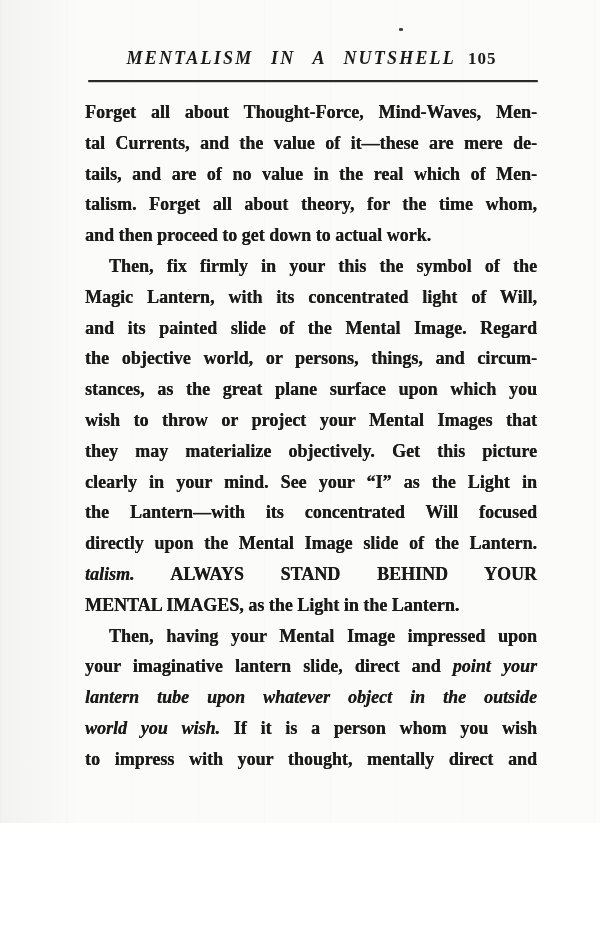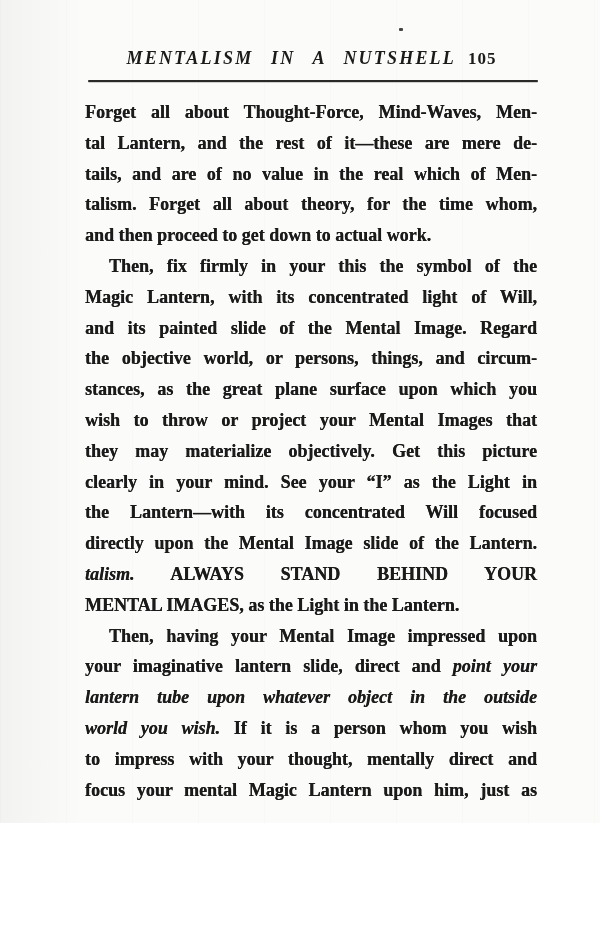--- a/index.html
+++ b/index.html
@@ -88,21 +88,21 @@
 
   <div class="header">
     <span class="running-title">MENTALISM IN A NUTSHELL</span><span class="page-number">105</span>
   </div>
 
   <div class="header-rule"></div>
 
   <div class="page-body">
       <div class="para">
         <div class="line"><span class="seg-roman">Forget all about Thought-Force, Mind-Waves, Men-</span></div>
-        <div class="line"><span class="seg-roman">tal Lantern, and the rest of it—these are mere de-</span></div>
+        <div class="line"><span class="seg-roman">tal Currents, and the value of it—these are mere de-</span></div>
         <div class="line"><span class="seg-roman">tails, and are of no value in the real which of Men-</span></div>
         <div class="line"><span class="seg-roman">talism.  Forget all about theory, for the time whom,</span></div>
         <div class="line flush"><span class="seg-roman">and then proceed to get down to actual work.</span></div>
       </div>
       <div class="para indent">
         <div class="line"><span class="seg-roman">Then, fix firmly in your this the symbol of the</span></div>
         <div class="line"><span class="seg-roman">Magic Lantern, with its concentrated light of Will,</span></div>
         <div class="line"><span class="seg-roman">and its painted slide of the Mental Image.  Regard</span></div>
         <div class="line"><span class="seg-roman">the objective world, or persons, things, and circum-</span></div>
         <div class="line"><span class="seg-roman">stances, as the great plane surface upon which you</span></div>
@@ -113,21 +113,20 @@
         <div class="line"><span class="seg-roman">directly upon the Mental Image slide of the Lantern.</span></div>
         <div class="line"><span class="seg-italic">talism.</span><span class="seg-roman">  ALWAYS STAND BEHIND YOUR</span></div>
         <div class="line flush"><span class="seg-roman">MENTAL IMAGES, as the Light in the Lantern.</span></div>
       </div>
       <div class="para indent">
         <div class="line"><span class="seg-roman">Then, having your Mental Image impressed upon</span></div>
         <div class="line"><span class="seg-roman">your imaginative lantern slide, direct and </span><span class="seg-italic">point your</span></div>
         <div class="line"><span class="seg-italic">lantern tube upon whatever object in the outside</span></div>
         <div class="line"><span class="seg-italic">world you wish.</span><span class="seg-roman">  If it is a person whom you wish</span></div>
         <div class="line"><span class="seg-roman">to impress with your thought, mentally direct and</span></div>
-        <div class="line"><span class="seg-roman">focus your mental Magic Lantern upon him, just as</span></div>
       </div>
     </div>
 
   <div class="speck s1"></div>
   <div class="speck s2"></div>
   <div class="speck s3"></div>
   <div class="speck s4"></div>
 
 </div>
 

